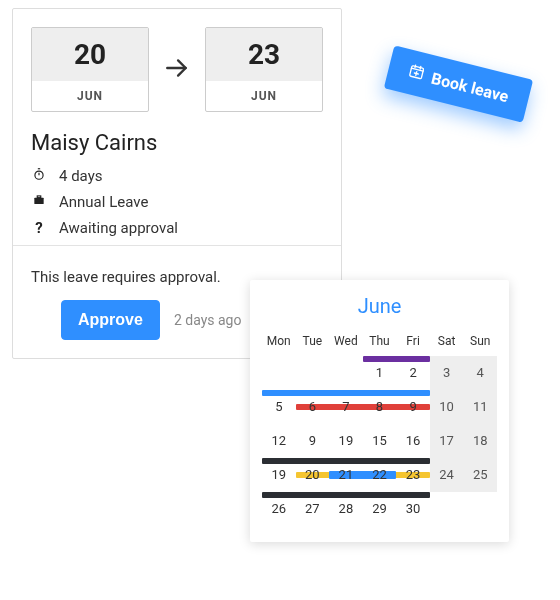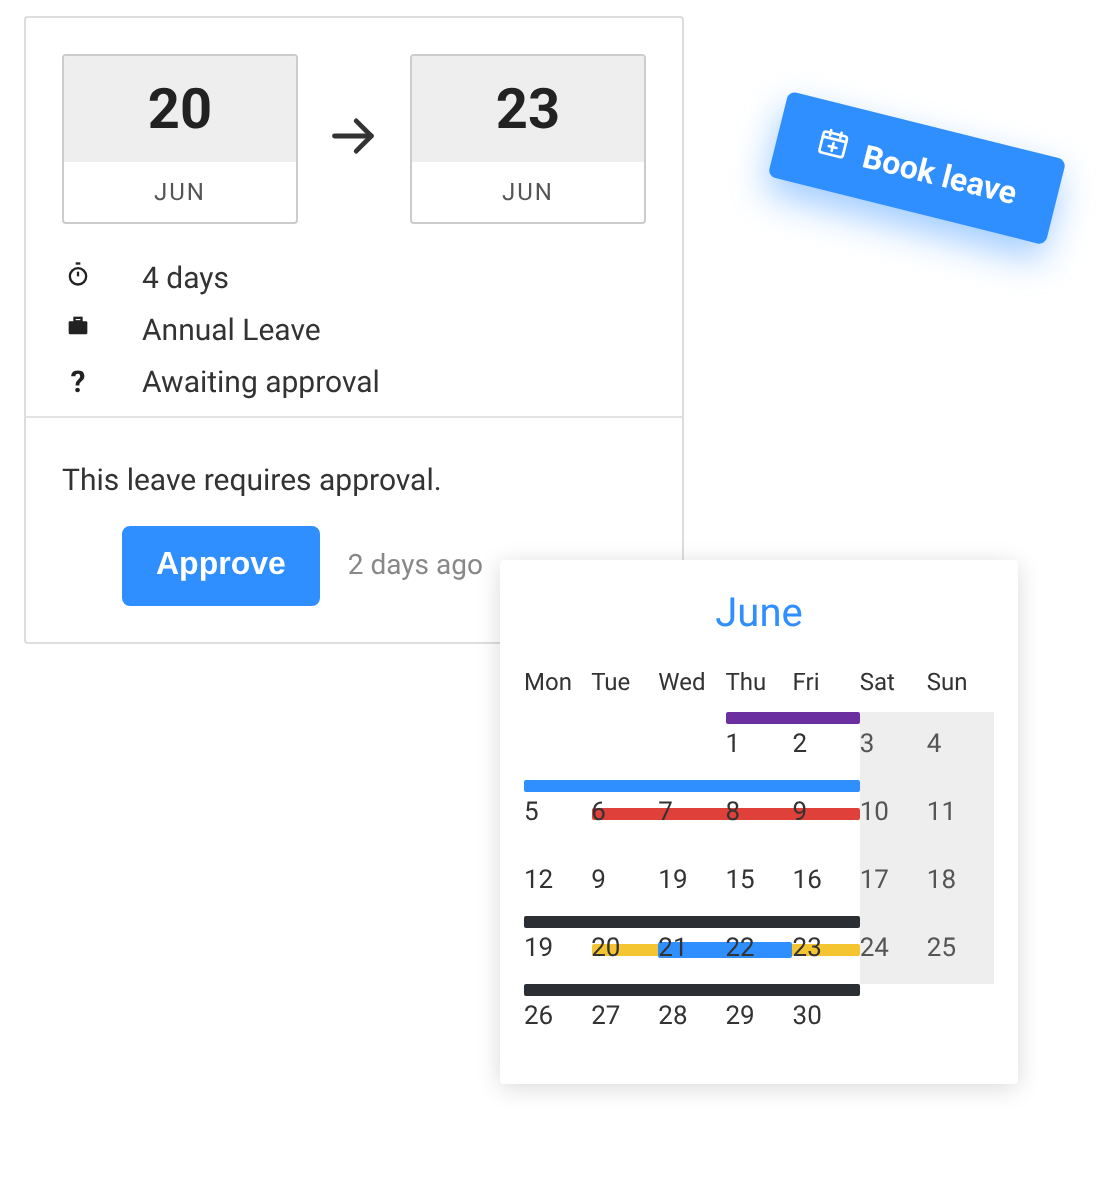--- a/index.html
+++ b/index.html
@@ -44,38 +44,39 @@
     font-size: 28px;
     font-weight: 700;
     padding: 10px 0;
     color: #222;
   }
   .date-box .month {
     font-size: 12px;
     letter-spacing: 1px;
     padding: 8px 0;
     color: #555;
+    font-weight: bold;
   }
   .arrow-wrap {
     width: 40px;
     text-align: center;
     color: #333;
   }
   .arrow-wrap svg { width: 26px; height: 26px; }
 
   .requester-name {
     font-size: 22px;
     font-weight: 400;
     color: #222;
     margin-bottom: 12px;
   }
   .meta-row {
     display: flex;
     align-items: center;
-    gap: 24px;
+    gap: 12px;
     font-size: 15px;
     color: #333;
     margin-bottom: 8px;
   }
   .meta-row .icon { width: 16px; text-align: center; color: #222; }
 
   .approval-note {
     font-size: 15px;
     color: #333;
     margin: 22px 0 14px -18px;
@@ -153,21 +154,21 @@
   .cal-title {
     text-align: center;
     color: #2f8fff;
     font-size: 20px;
     font-weight: 400;
     margin-bottom: 12px;
   }
   .cal-grid {
     display: grid;
     grid-template-columns: repeat(7, 1fr);
-    text-align: left;
+    text-align: center;
     font-size: 13px;
   }
   .cal-head {
     color: #333;
     padding: 4px 0 8px 0;
     font-size: 12px;
   }
   .cal-cell {
     position: relative;
     height: 34px;
@@ -217,20 +218,21 @@
           <line x1="3" y1="12" x2="20" y2="12"></line>
           <polyline points="13 5 20 12 13 19"></polyline>
         </svg>
     </div>
     <div class="date-box">
       <div class="day">23</div>
       <div class="month">JUN</div>
     </div>
   </div>
 
+  <div class="requester-name">Maisy Cairns</div>
 
   <div class="meta-row">
     <span class="icon">
       <svg viewBox="0 0 24 24" width="14" height="14" fill="#222">
           <circle cx="12" cy="14" r="7" fill="none" stroke="#222" stroke-width="2"></circle>
           <rect x="10" y="2" width="4" height="2"></rect>
           <line x1="12" y1="14" x2="12" y2="10" stroke="#222" stroke-width="2"></line>
         </svg>
     </span>
     <span>4 days</span>

